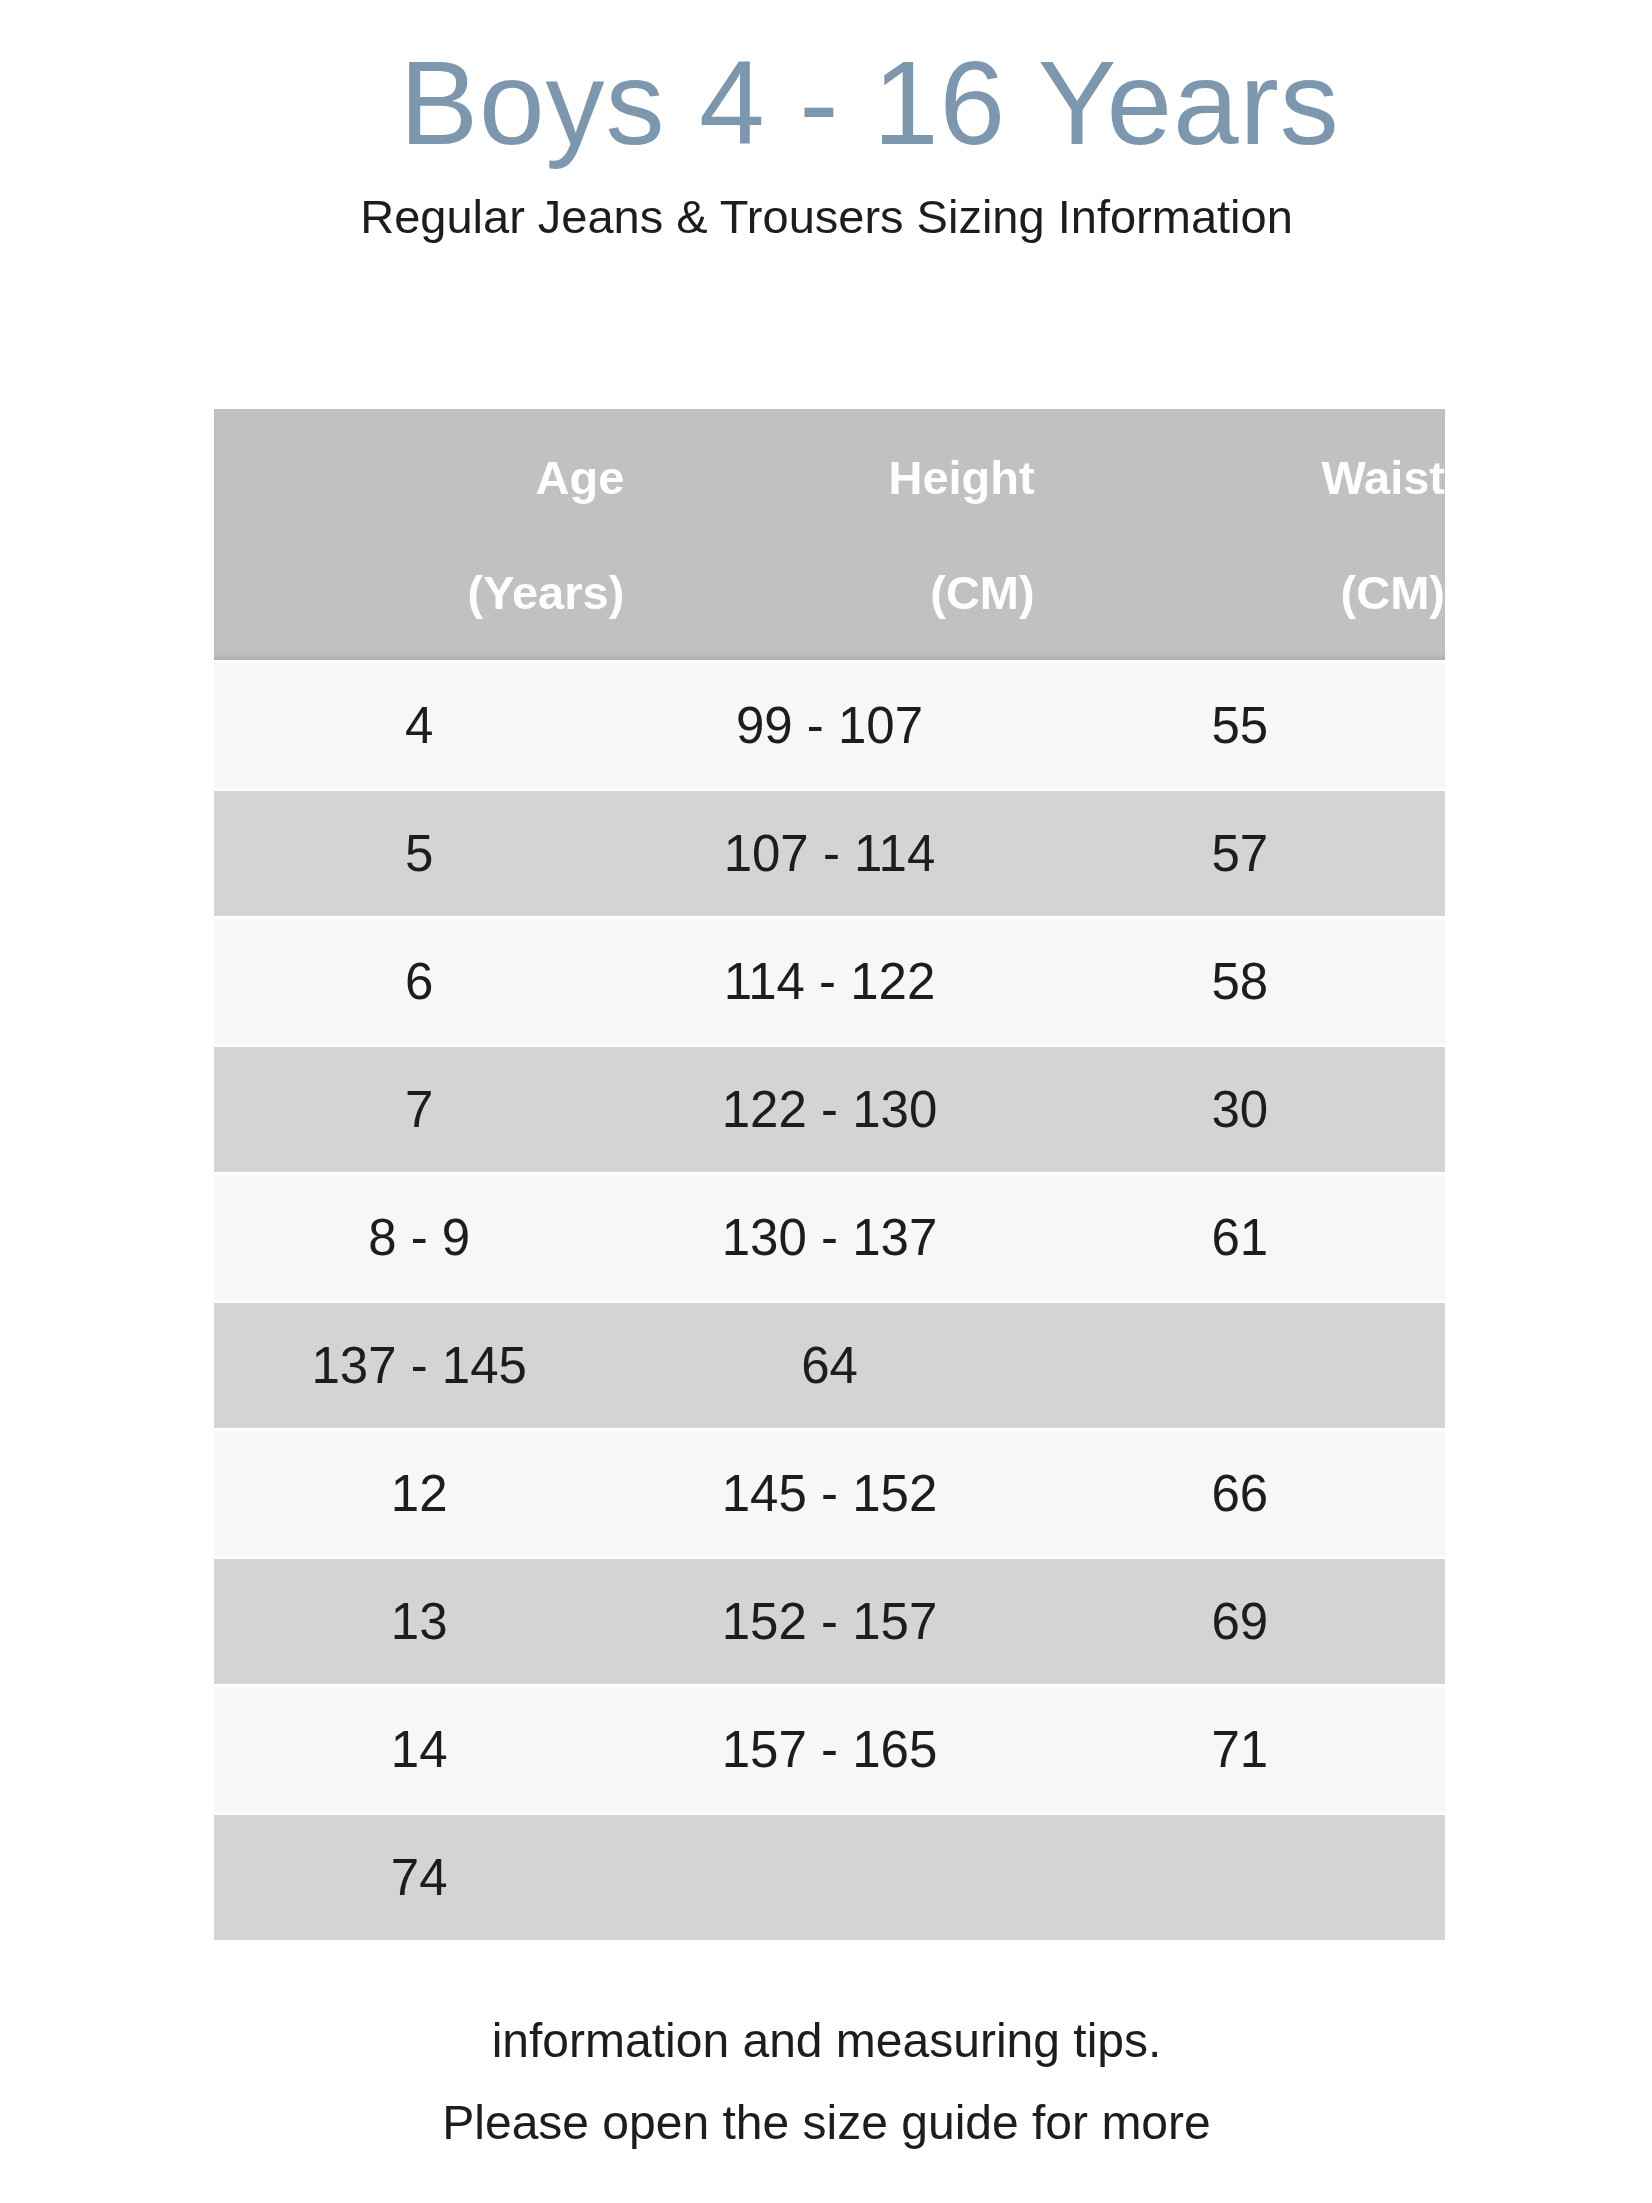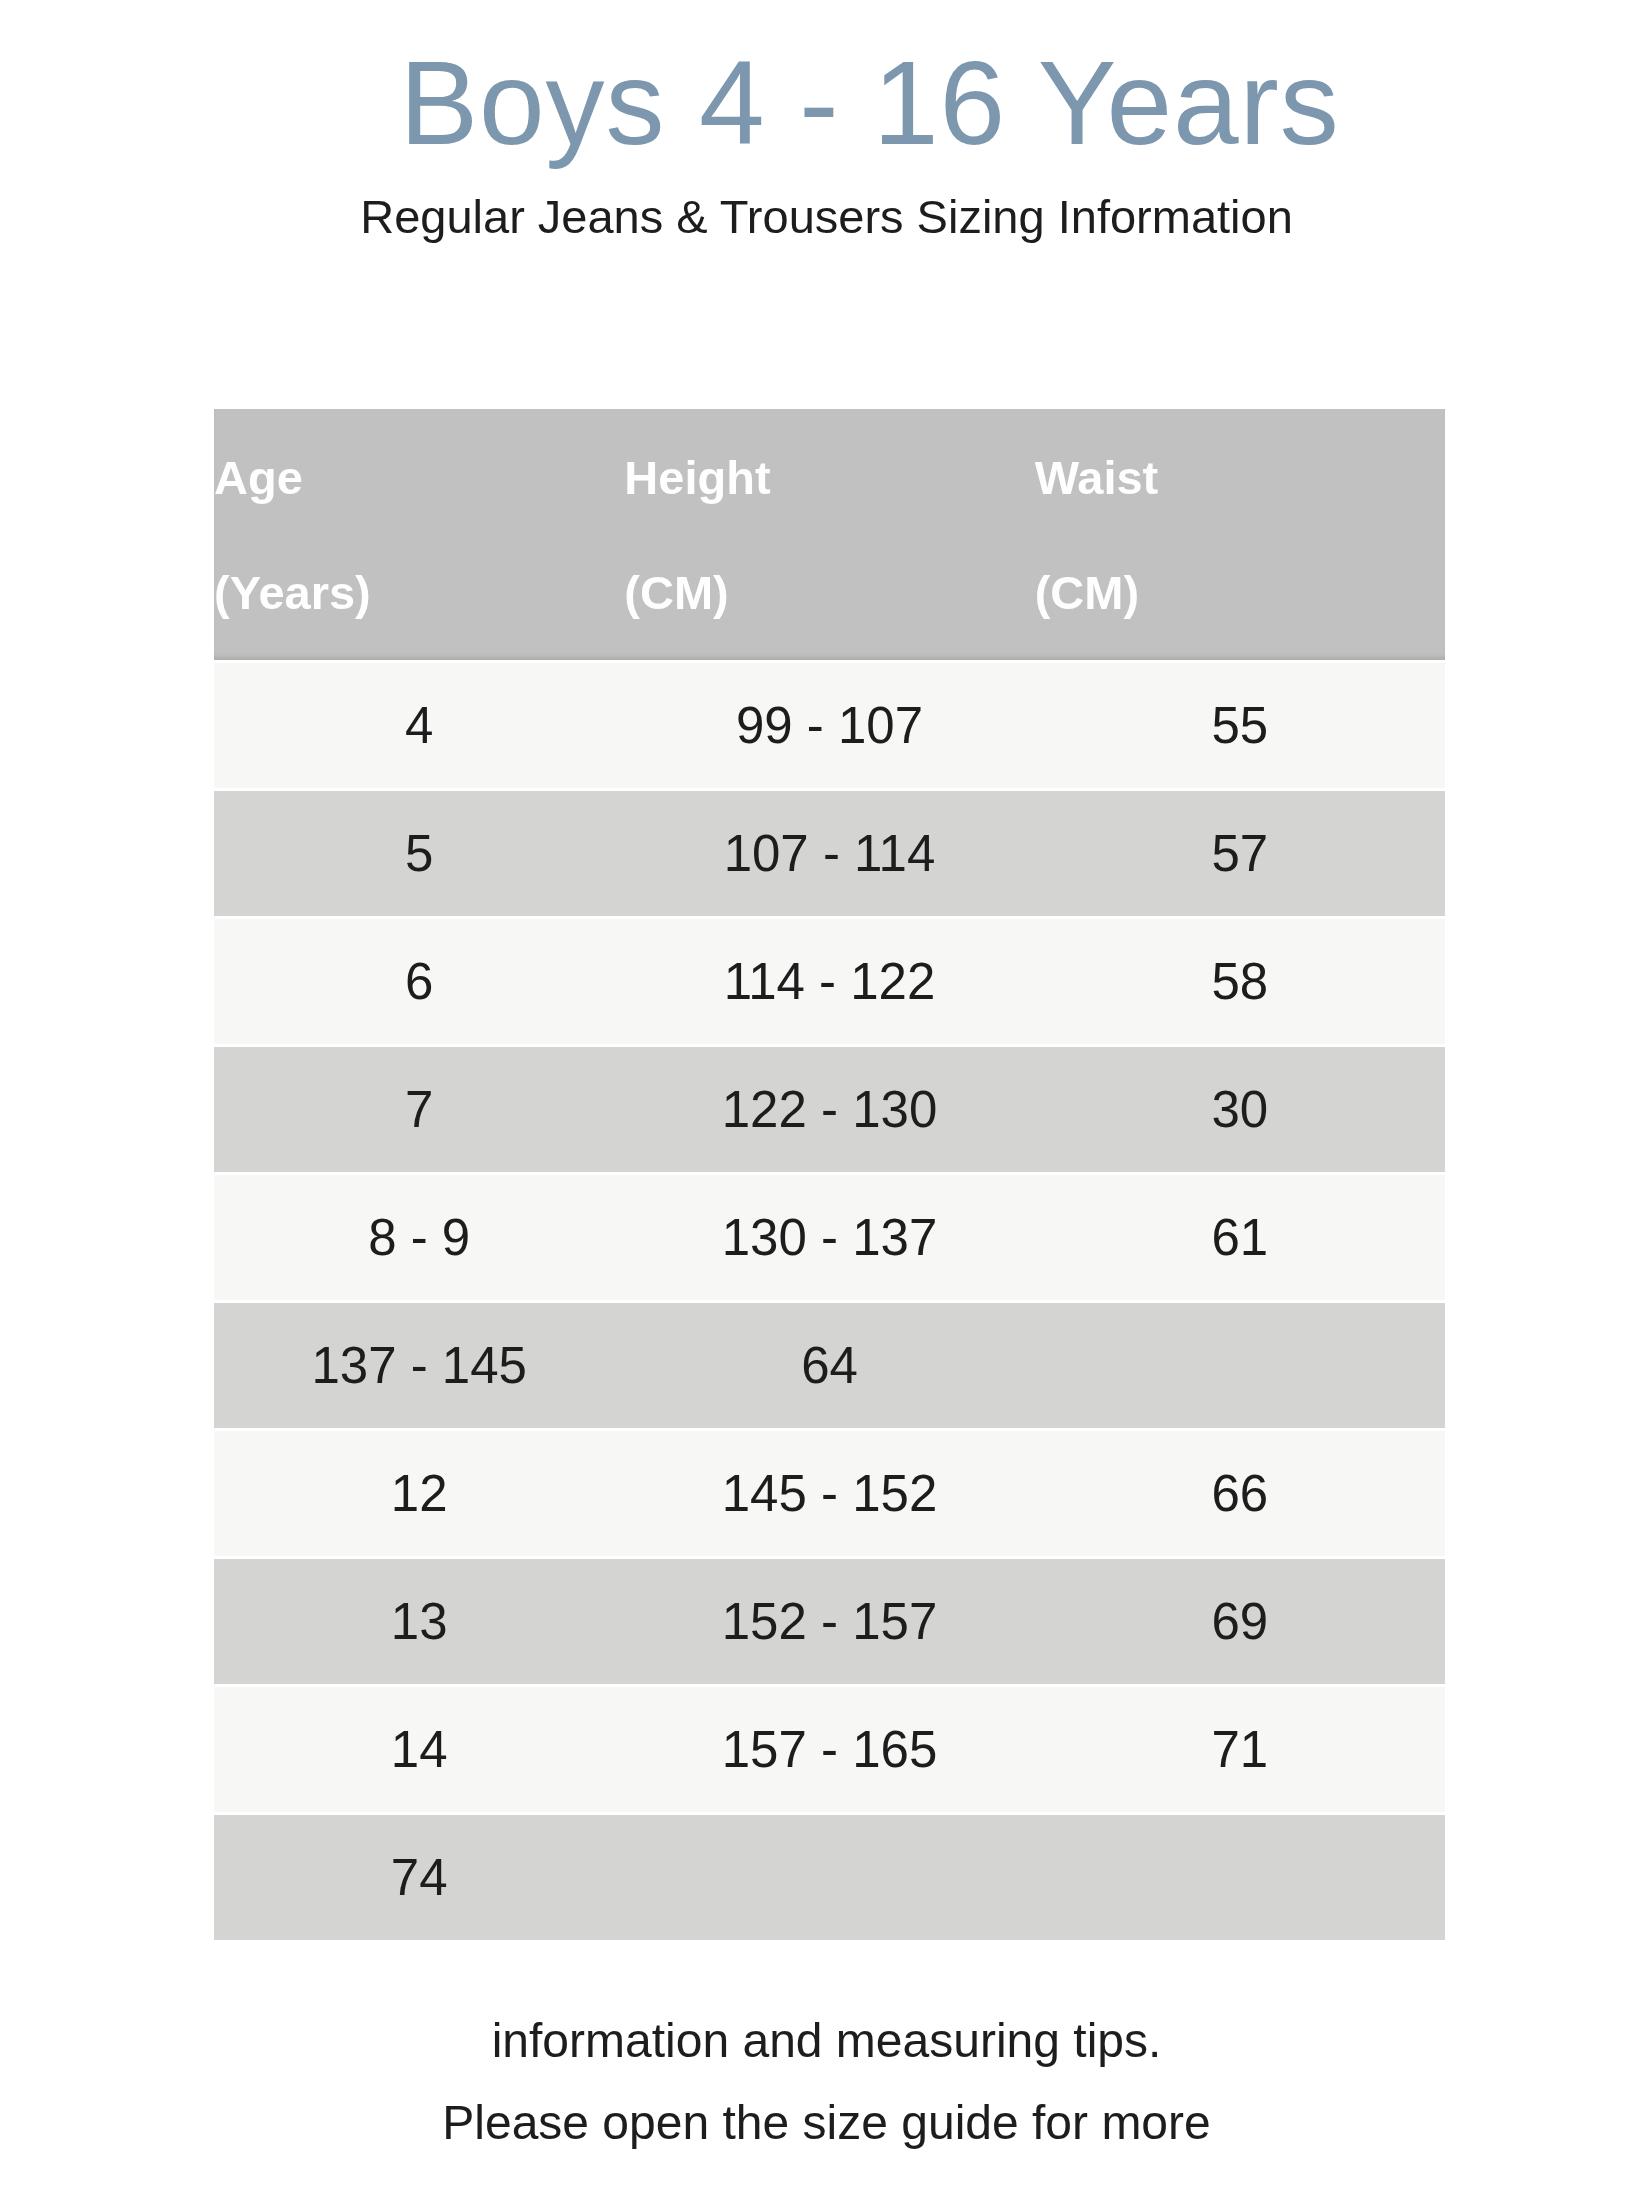--- a/index.html
+++ b/index.html
@@ -40,21 +40,21 @@
     background: var(--header-bg, #c1c1c1);
     color: var(--header-text, #fefefe);
     font-weight: 700;
     font-size: 47px;
     box-shadow: inset 0 -5.5px 7.3px -4.6px rgba(0,0,0,0.18);
   }
   .th {
     width: 33.333%;
     display: flex;
     flex-direction: column;
-    align-items: flex-start;
+    align-items: flex-end;
     justify-content: center;
     gap: 68px;
     line-height: 1;
   }
   .tr {
     display: flex;
     height: 128px;
     align-items: center;
     font-size: 51px;
     color: var(--text, #1d1d1d);

